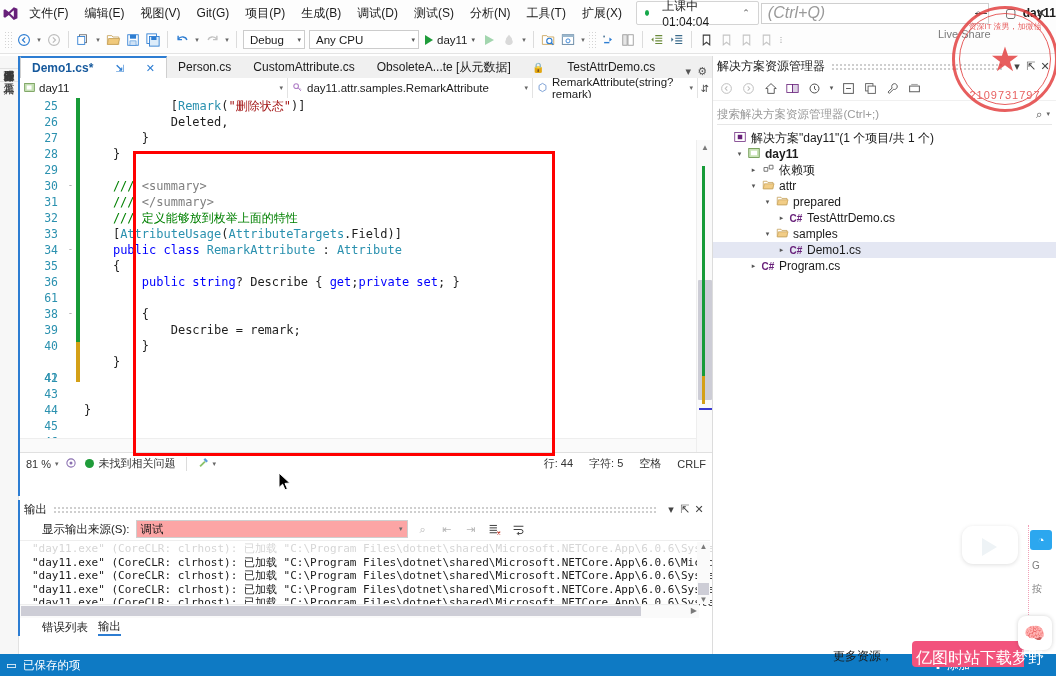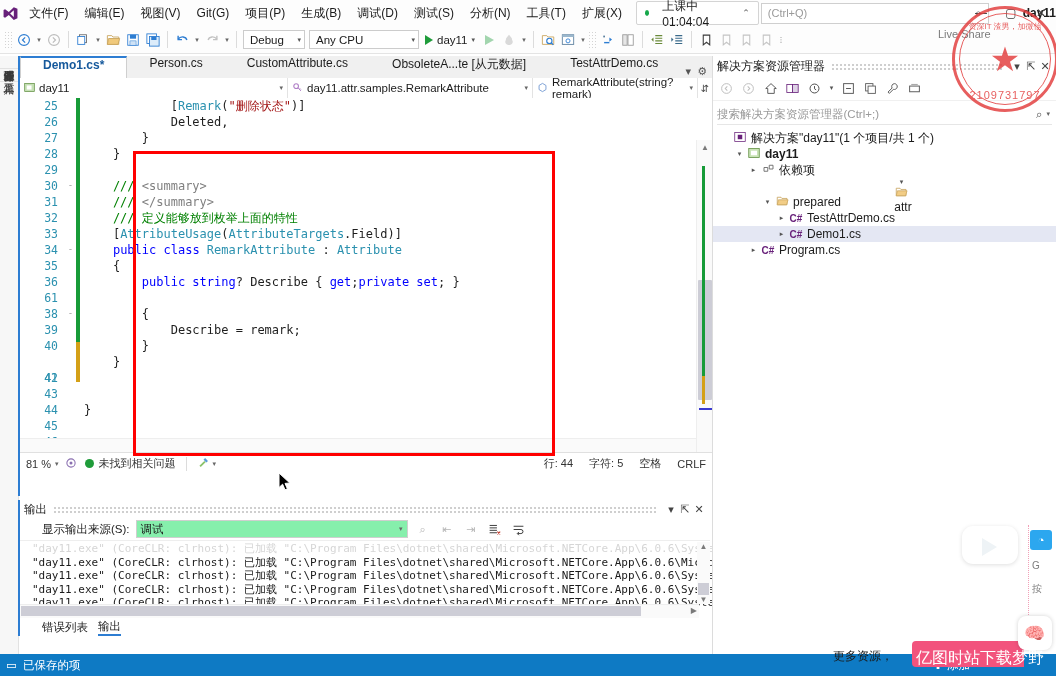--- a/index.html
+++ b/index.html
@@ -28,21 +28,21 @@
     margin-left:6px;height:22px;display:flex;align-items:center;gap:13px;
     padding:0 8px;border:1px solid #d4d4d4;border-radius:2px;background:#fff;
     font-size:12px;color:#1b1b1b;
   }
   .rec-dot{width:6px;height:6px;border-radius:50%;background:#17a84b;}
   .rec-chev{font-size:9px;color:#555;margin-left:3px;}
   .qsearch{
     margin-left:2px;height:21px;width:276px;border:1px solid #cfcfcf;background:#fff;
     display:flex;align-items:center;padding:0 6px;box-sizing:border-box;
   }
-  .qsearch .ph{flex:1;color:#9a9a9a;font-size:11px;}
+  .qsearch .ph{flex:1;color:#9a9a9a;font-size:16px;font-style:italic;}
   .qsearch .mag{color:#5a5a5a;font-size:12px;}
   .title-name{
     margin-left:34px;font-weight:bold;font-size:12px;color:#1b1b1b;
   }
   .wincontrols{position:absolute;right:0;top:0;height:26px;display:flex;align-items:center;}
   .wc{width:30px;height:26px;display:flex;align-items:center;justify-content:center;font-size:12px;color:#3a3a3a;}
 
   
   .toolbar{
     position:absolute;left:0;top:26px;width:1056px;height:28px;
@@ -85,22 +85,22 @@
   
   .docwell{
     position:absolute;left:18px;top:56px;width:692px;height:440px;
     background:#fff;border-left:2px solid #2d7dd2;box-sizing:border-box;
   }
   .tabstrip{
     position:absolute;left:0;top:0;width:692px;height:22px;background:#f0f0f0;
     display:flex;align-items:flex-end;border-bottom:1px solid #cfcfcf;
   }
   .etab{
-    height:22px;display:flex;align-items:center;gap:5px;padding:0 22px;
-    font-size:12px;color:#1b1b1b;background:#f0f0f0;white-space:nowrap;flex-direction:column;
+    height:22px;display:flex;align-items:center;gap:22px;padding:0 11px;
+    font-size:12px;color:#1b1b1b;background:#f0f0f0;white-space:nowrap;
   }
   .etab.active{background:#fff;border-top:2px solid #2d7dd2;color:#16599c;font-weight:bold;
     box-sizing:border-box;border-left:1px solid #cfcfcf;border-right:1px solid #cfcfcf;}
   .etab .pin{font-size:10px;color:#2d7dd2;}
   .etab .x{font-size:11px;color:#2d7dd2;}
   .etab .lock{font-size:10px;color:#555;}
   .tabstrip-right{margin-left:auto;display:flex;align-items:center;gap:6px;padding-right:5px;color:#555;font-size:11px;}
 
   
   .navbar{
@@ -172,21 +172,21 @@
   .outpanel{
     position:absolute;left:18px;top:500px;width:692px;height:136px;background:#fff;
     border-left:2px solid #2d7dd2;box-sizing:border-box;
   }
   .out-head{height:18px;display:flex;align-items:center;padding:0 4px;font-size:11.5px;color:#1b1b1b;}
   .dots{flex:1;height:7px;margin:0 6px;
     background-image:radial-gradient(#cfcfcf 1px,transparent 1px);background-size:4px 4px;}
   .out-hicon{width:14px;text-align:center;color:#444;font-size:11px;}
   .out-bar{height:22px;display:flex;align-items:center;gap:6px;padding:0 4px;font-size:11.5px;color:#1b1b1b;
     border-bottom:1px solid #eee;}
-  .outsel{width:272px;height:18px;border:1px solid #cfcfcf;background:#86efac;display:flex;align-items:center;
+  .outsel{width:272px;height:18px;border:1px solid #cfcfcf;background:#fca5a5;display:flex;align-items:center;
     padding:0 4px;box-sizing:border-box;font-size:11.5px;}
   .outsel .cc{margin-left:auto;font-size:7px;color:#666;}
   .out-tb{width:18px;height:18px;display:flex;align-items:center;justify-content:center;font-size:11px;color:#b6b6b6;}
   .out-tb.on{color:#3a3a3a;}
   .out-body{position:absolute;left:0;top:42px;width:692px;height:76px;overflow:hidden;background:#fff;}
   .oline{
     white-space:pre;font-family:"DejaVu Sans Mono","Liberation Mono",monospace;
     font-size:11px;line-height:13.5px;color:#1b1b1b;padding-left:12px;
   }
   .oline.faded{color:#d6d6d6;}
@@ -763,40 +763,48 @@
             </svg></span>
           <span class="bold" style="padding-left: 3px;">day11</span>
         </div>
         <div class="tnode" style="padding-left: 34px;">
           <span class="tw">▸</span>
           <span class="ticon"><svg width="13" height="12" viewBox="0 0 16 16">
               <path d="M2 6h5v5H2zM9 3h5v5H9z" fill="none" stroke="#6a6a6a" stroke-width="1.2"></path>
             </svg></span>
           <span style="padding-left: 3px;">依赖项</span>
         </div>
-        <div class="tnode" style="padding-left: 34px; flex-direction: column;">
+        <div class="tnode" style="padding-left: 34px;">
           <span class="tw">▾</span>
           <span class="ticon"><svg width="13" height="12" viewBox="0 0 16 16">
               <path d="M1 3h5l1.2 1.6H14V13H1z" fill="#fff" stroke="#c8a45c" stroke-width="1.1"></path>
               <path d="M2.6 6.4H15.4L13.4 13H1z" fill="#f2cd86" stroke="#c8a45c" stroke-width="1"></path>
             </svg></span>
           <span style="padding-left: 3px;">attr</span>
         </div>
         <div class="tnode" style="padding-left: 48px;">
           <span class="tw">▾</span>
           <span class="ticon"><svg width="13" height="12" viewBox="0 0 16 16">
               <path d="M1 3h5l1.2 1.6H14V13H1z" fill="#fff" stroke="#c8a45c" stroke-width="1.1"></path>
               <path d="M2.6 6.4H15.4L13.4 13H1z" fill="#f2cd86" stroke="#c8a45c" stroke-width="1"></path>
             </svg></span>
           <span style="padding-left: 3px;">prepared</span>
         </div>
         <div class="tnode" style="padding-left: 62px;">
           <span class="tw">▸</span>
           <span class="ticon"><span class="csharp">C#</span></span>
           <span style="padding-left: 3px;">TestAttrDemo.cs</span>
+        </div>
+        <div class="tnode" style="padding-left: 48px;">
+          <span class="tw">▾</span>
+          <span class="ticon"><svg width="13" height="12" viewBox="0 0 16 16">
+              <path d="M1 3h5l1.2 1.6H14V13H1z" fill="#fff" stroke="#c8a45c" stroke-width="1.1"></path>
+              <path d="M2.6 6.4H15.4L13.4 13H1z" fill="#f2cd86" stroke="#c8a45c" stroke-width="1"></path>
+            </svg></span>
+          <span style="padding-left: 3px;">samples</span>
         </div>
         <div class="tnode sel" style="padding-left: 62px;">
           <span class="tw">▸</span>
           <span class="ticon"><span class="csharp">C#</span></span>
           <span style="padding-left: 3px;">Demo1.cs</span>
         </div>
         <div class="tnode" style="padding-left: 34px;">
           <span class="tw">▸</span>
           <span class="ticon"><span class="csharp">C#</span></span>
           <span style="padding-left: 3px;">Program.cs</span>

